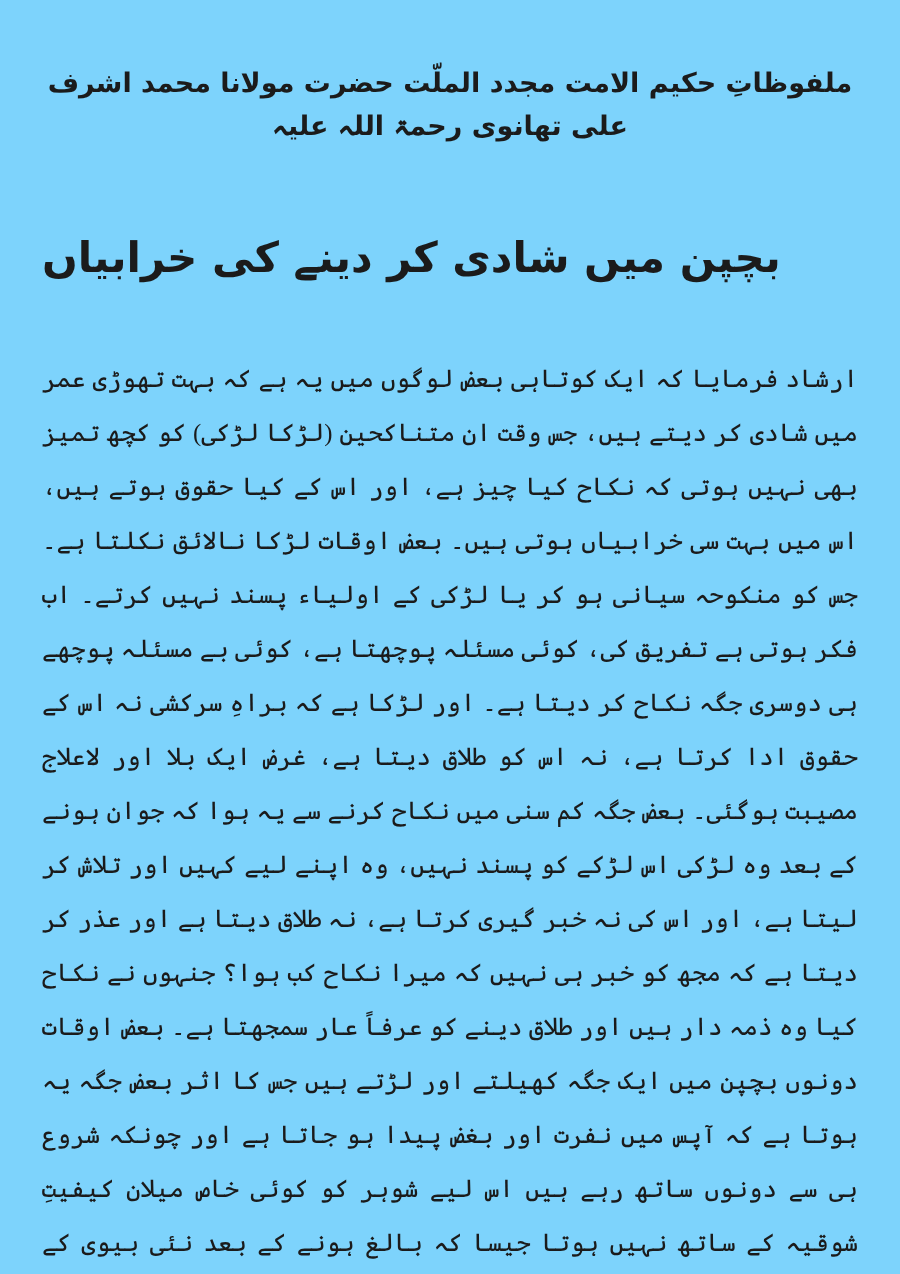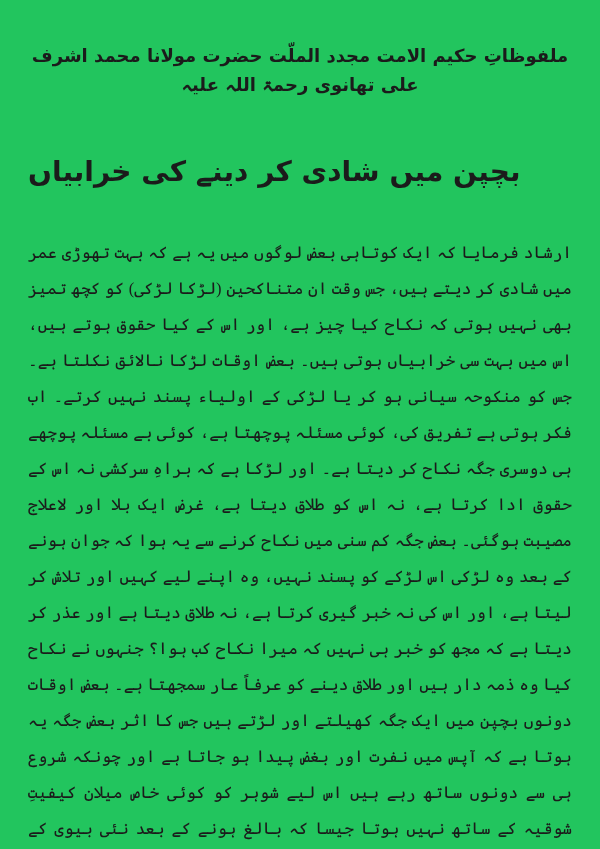--- a/index.html
+++ b/index.html
@@ -12,21 +12,21 @@
     background: #ffffff;
     font-family: "DejaVu Sans", sans-serif;
     color: #1b1b1b;
     overflow: hidden;
   }
   .page {
     box-sizing: border-box;
     width: 600px;
     height: 849px;
     padding: 36px 28px 0 28px;
-    background: #22c55e;
+    background: #7dd3fc;
   }
   .doc-header {
     direction: rtl;
     text-align: center;
     font-size: 18px;
     font-weight: bold;
     line-height: 1.6;
     margin: 6px 0 0 0;
     letter-spacing: 0;
   }

